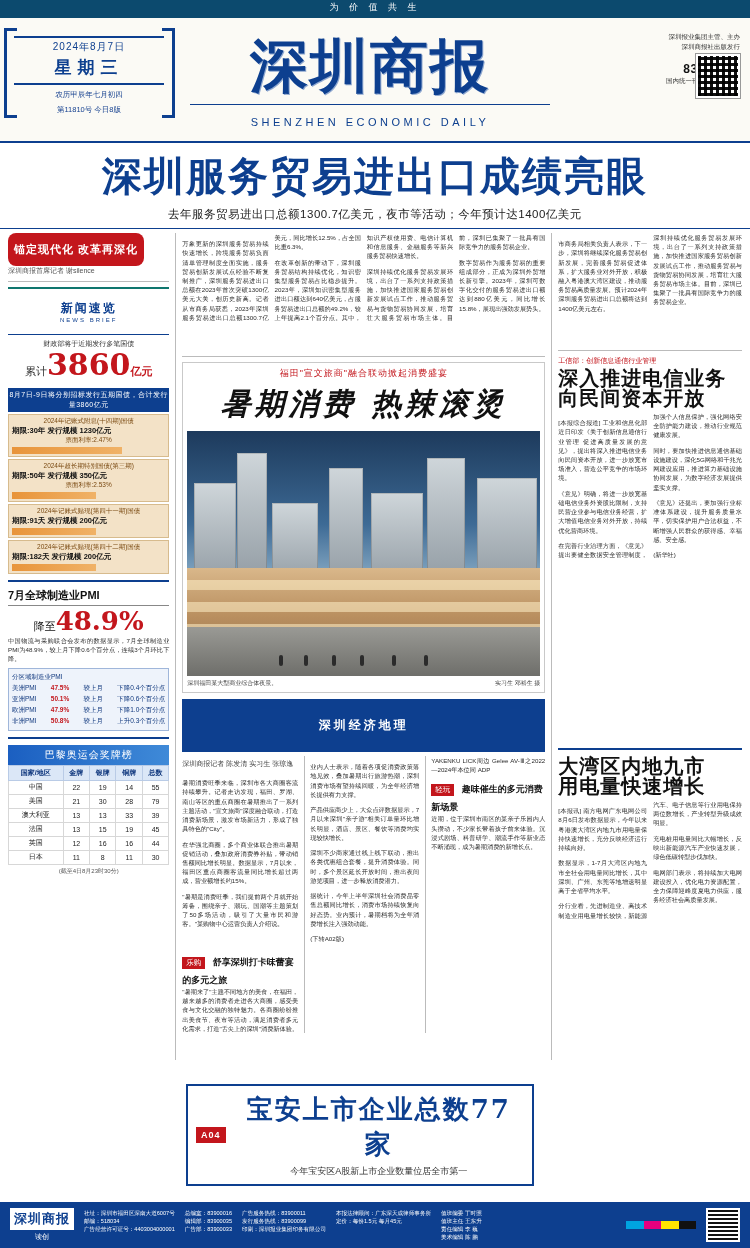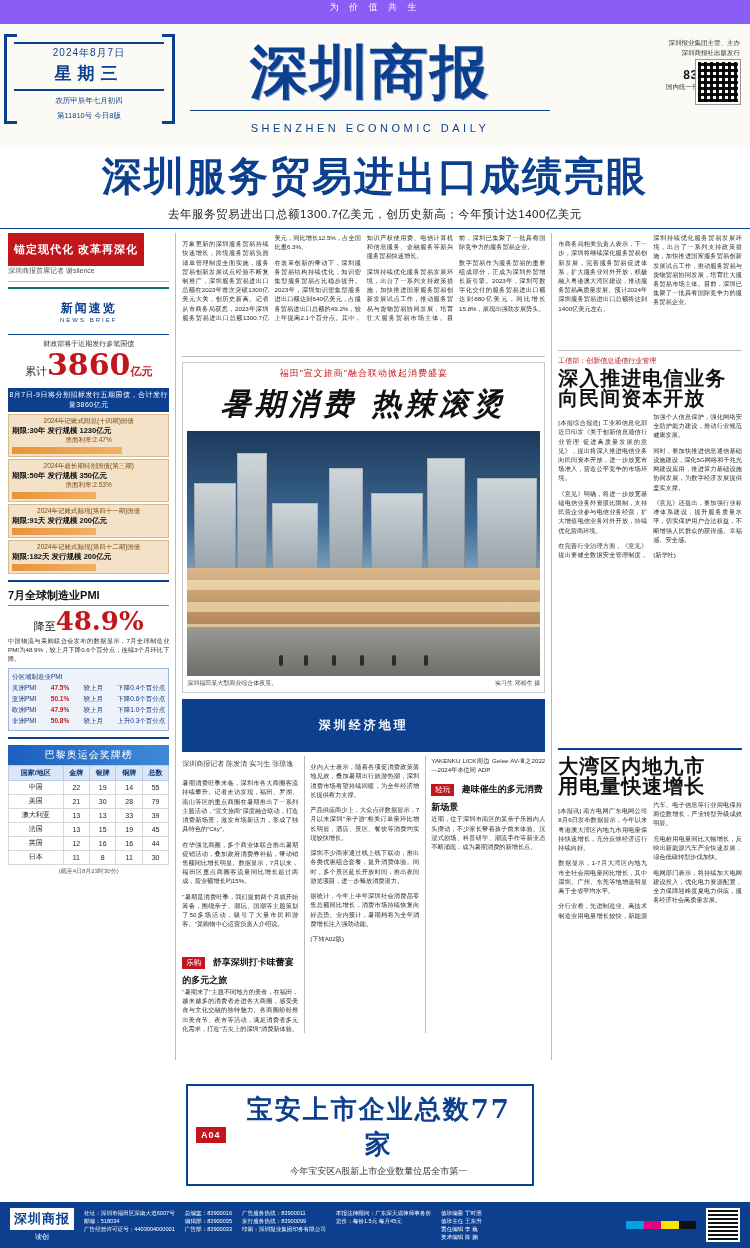--- a/index.html
+++ b/index.html
@@ -1,21 +1,21 @@
 <!DOCTYPE html>
 <html><head>
 <meta charset="utf-8">
 <style>
   html,body{margin:0;padding:0;background:#d8d8d8;}
   body{font-family:"Liberation Sans","DejaVu Sans",sans-serif;}
   .page{width:750px;height:1248px;background:#fff;position:relative;overflow:hidden;}
 
   
   .masthead{position:relative;height:140px;background:#f7f5ef;border-bottom:3px solid #0d3f8f;}
-  .mh-top{height:24px;background:#8b5cf6;color:#fff;font-size:9px;text-align:center;line-height:14px;letter-spacing:4px;}
+  .mh-top{height:18px;background:#0c4a6e;color:#fff;font-size:9px;text-align:center;line-height:14px;letter-spacing:4px;}
   .mh-body{position:relative;height:123px;background:#fbfaf5;}
   .mh-left{position:absolute;left:14px;top:18px;width:150px;text-align:center;color:#0d3f8f;}
   .mh-date-box{border-top:2px solid #0d3f8f;border-bottom:2px solid #0d3f8f;padding:2px 0;}
   .mh-date{font-size:10px;letter-spacing:1px;}
   .mh-week{font-size:17px;font-weight:bold;letter-spacing:6px;margin:2px 0;}
   .mh-sub{font-size:7.5px;line-height:11px;color:#15408f;margin-top:4px;}
   .mh-bracket-l,.mh-bracket-r{position:absolute;top:10px;width:10px;height:84px;border:3px solid #0d3f8f;}
   .mh-bracket-l{left:4px;border-right:none;}
   .mh-bracket-r{left:162px;border-left:none;}
   .mh-title{position:absolute;left:190px;top:16px;width:360px;text-align:center;}
@@ -36,21 +36,21 @@
   
   .grid{display:flex;padding:4px 8px 0;gap:6px;}
   .col{box-sizing:border-box;}
   .col-a{width:166px;}
   .col-b{width:370px;}
   .col-c{width:196px;}
 
   .rule-v{border-left:1px solid #bbb;}
 
   
-  .tag-red{display:inline-block;background:#c3161c;color:#fff;font-size:11px;font-weight:bold;padding:9px 6px;letter-spacing:1px;}
+  .tag-red{display:inline-block;background:#c3161c;color:#fff;font-size:11px;font-weight:bold;padding:9px 6px;letter-spacing:1px;border-radius:8px;}
   .byline{font-size:7px;color:#555;margin-bottom:3px;}
   .body-cn{font-size:6.2px;line-height:9.2px;color:#2b2b2b;text-align:justify;
     letter-spacing:0px;}
   .cols2{column-count:2;column-gap:6px;}
   .cols4{column-count:4;column-gap:6px;}
 
   .hr-thin{border-top:1px solid #bbb;margin:5px 0;}
   .hr-thick{border-top:2px solid #0d3f8f;margin:6px 0;}
 
   
@@ -153,21 +153,21 @@
         <div class="mh-phone">83900011</div>
         <div>国内统一刊号 CN44-0021</div>
         <div>邮发代号 45-62</div>
         <div class="qr"></div>
       </div>
     </div>
   </div>
 
   <div class="headline-wrap">
     <div class="headline">深圳服务贸易进出口成绩亮眼</div>
-    <div class="subheadline">去年服务贸易进出口总额1300.7亿美元，创历史新高；今年预计达1400亿美元</div>
+    <div class="subheadline">去年服务贸易进出口总额1300.7亿美元，夜市等活动；今年预计达1400亿美元</div>
   </div>
 
   <div class="grid">
 
     <div class="col col-a">
 
       <div>
         <div class="tag-red">锚定现代化  改革再深化</div>
         <div class="byline">深圳商报首席记者 谢silence</div>
       </div>

